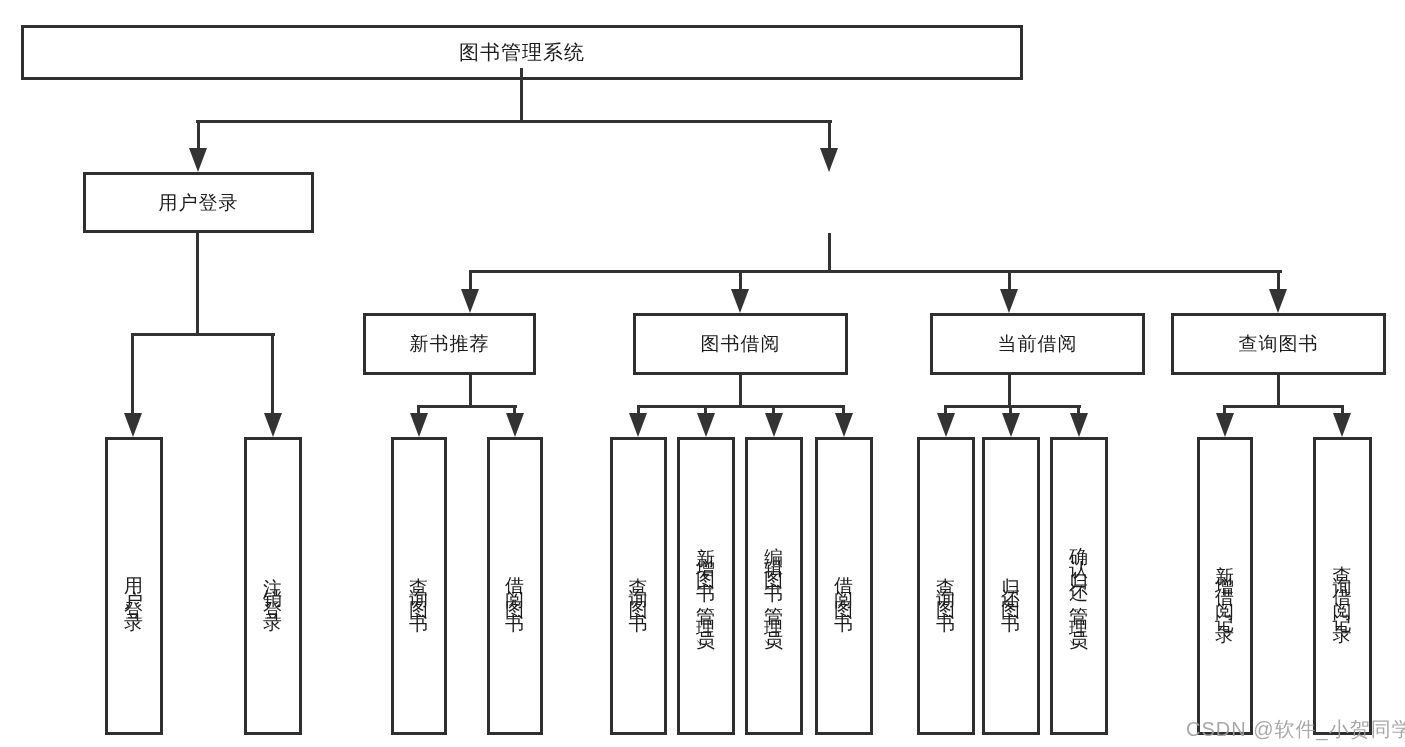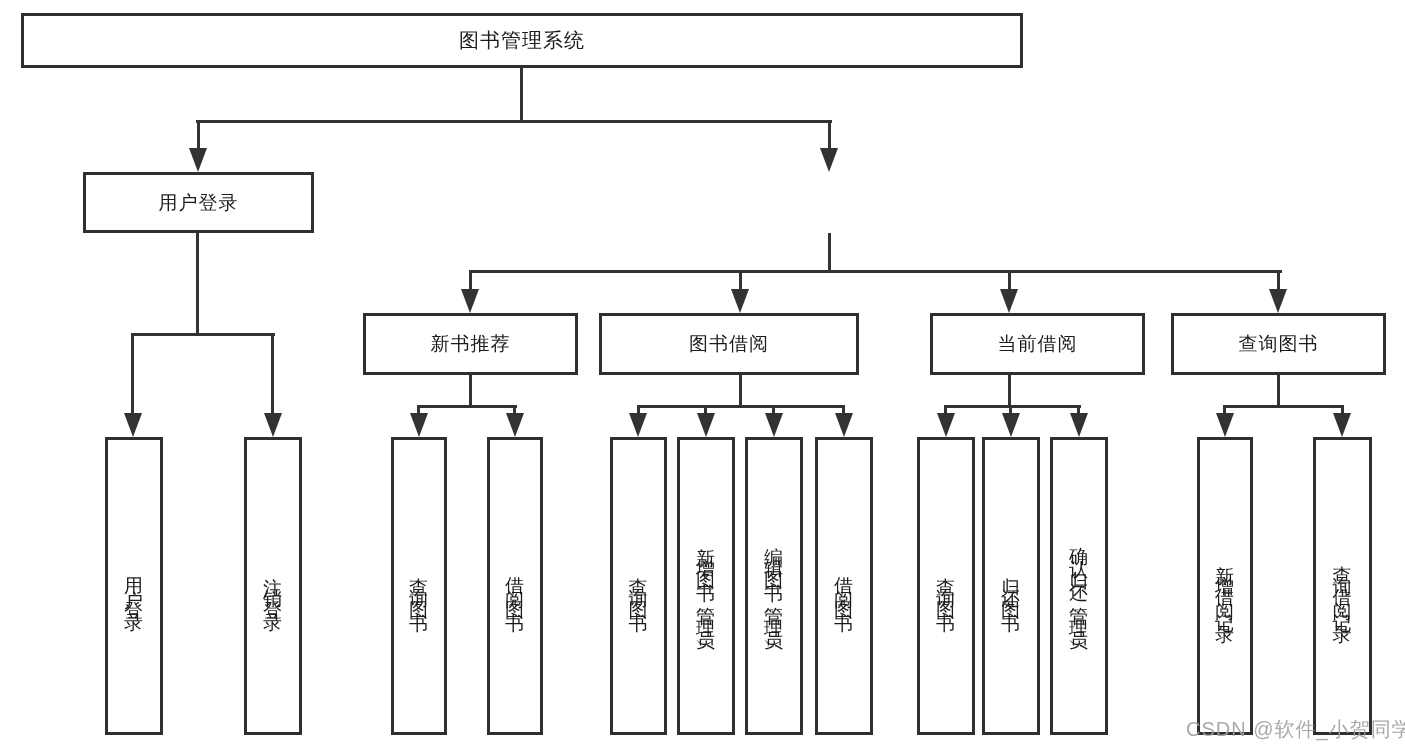--- a/index.html
+++ b/index.html
@@ -33,28 +33,28 @@
   .watermark{
     position:absolute;left:1186px;top:716px;z-index:5;
     font-size:20px;color:rgba(158,158,158,0.9);letter-spacing:1px;white-space:nowrap;
   }
 </style>
 </head>
 <body>
 
 <div class="canvas">
 
-  <div class="box root" style="left:21px;top:13px;width:1002px;height:55px;">图书管理系统</div>
+  <div class="box root" style="left:21px;top:25px;width:1002px;height:55px;">图书管理系统</div>
 
   <div class="box" style="left:83px;top:172px;width:231px;height:61px;">用户登录</div>
 
 
-  <div class="box" style="left:363px;top:313px;width:215px;height:62px;">新书推荐</div>
+  <div class="box" style="left:363px;top:313px;width:173px;height:62px;">新书推荐</div>
 
-  <div class="box" style="left:599px;top:313px;width:260px;height:62px;text-align:right;">图书借阅</div>
+  <div class="box" style="left:633px;top:313px;width:215px;height:62px;text-align:right;">图书借阅</div>
 
   <div class="box" style="left:930px;top:313px;width:215px;height:62px;">当前借阅</div>
 
   <div class="box" style="left:1171px;top:313px;width:215px;height:62px;">查询图书</div>
 
   <div class="leaf" style="left:105px;width:58px;">用户登录</div>
   <div class="leaf" style="left:244px;width:58px;">注销登录</div>
 
   <div class="leaf" style="left:391px;width:56px;">查询图书</div>
   <div class="leaf" style="left:487px;width:56px;">借阅图书</div>

